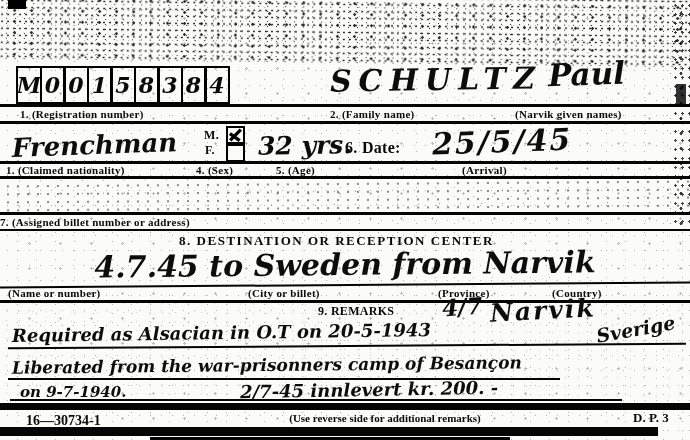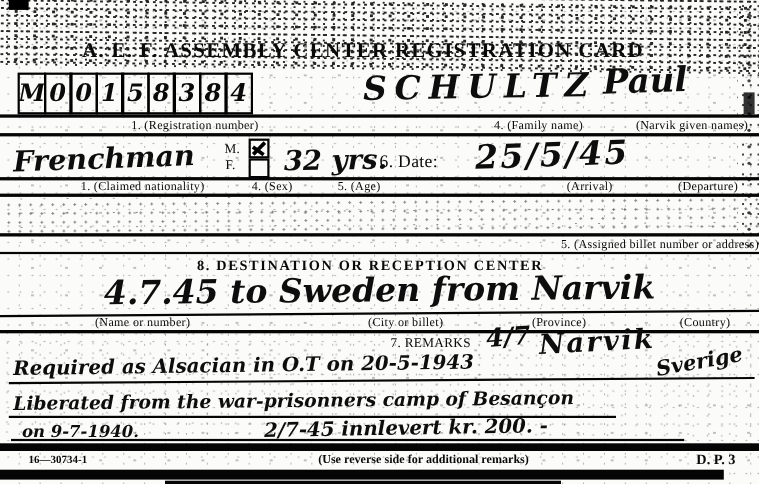--- a/index.html
+++ b/index.html
@@ -48,21 +48,21 @@
     background-image:radial-gradient(circle,#000 .9px,transparent 1px);
     background-size:13px 9px;
   }
   .blob{position:absolute;background:#000;}
   
   .rule{position:absolute;background:#050505;}
   .title{
     position:absolute;left:0;top:36px;width:660px;text-align:center;
     font-weight:bold;font-size:19px;letter-spacing:1.2px;
   }
-  .plabel{position:absolute;font-weight:normal;font-size:11px;letter-spacing:.3px;text-align:right;white-space:nowrap;}
+  .plabel{position:absolute;font-weight:bold;font-size:11px;letter-spacing:.3px;text-align:left;white-space:nowrap;}
   .pheader{position:absolute;font-weight:bold;font-size:13px;letter-spacing:1.5px;text-align:center;white-space:nowrap;}
   
   .regrow{position:absolute;left:16px;top:66px;display:flex;}
   .regbox{
     width:22px;height:34px;border:2.5px solid #000;margin-right:-2.5px;
     display:flex;align-items:center;justify-content:center;
     font-family:"DejaVu Serif",serif;font-style:italic;font-weight:bold;font-size:22px;
   }
   
   .hw{
@@ -80,40 +80,39 @@
 <div class="card">
 
   <div class="noise noise-full"></div>
   <div class="noise noise-top"></div>
   <div class="noise noise-mid"></div>
   <div class="noise noise-right"></div>
   <div class="noise noise-low"></div>
   <div class="blob" style="left:8px;top:0;width:18px;height:9px;"></div>
   <div class="blob" style="left:676px;top:84px;width:10px;height:20px;opacity:.8;"></div>
 
-  <div class="title">A. E. F. ASSEMBLY CENTER REGISTRATION CARD</div>
 
   <div class="regrow">
     <span class="regbox">M</span>
     <span class="regbox">0</span>
     <span class="regbox">0</span>
     <span class="regbox">1</span>
     <span class="regbox">5</span>
     <span class="regbox">8</span>
     <span class="regbox">3</span>
     <span class="regbox">8</span>
     <span class="regbox">4</span>
   </div>
 
   <div class="hw" style="left:330px;top:62px;font-size:30px;letter-spacing:7px;transform:rotate(-1deg);">SCHULTZ</div>
   <div class="hw" style="left:548px;top:56px;font-size:31px;transform:rotate(-2deg);">Paul</div>
 
   <div class="rule" style="left:0;top:104px;width:690px;height:3px;"></div>
   <div class="plabel" style="left:20px;top:108px;width:215px;">1. (Registration number)</div>
-  <div class="plabel" style="left:330px;top:108px;width:200px;">4. (Family name)</div>
+  <div class="plabel" style="left:330px;top:108px;width:200px;">2. (Family name)</div>
   <div class="plabel" style="left:515px;top:108px;width:165px;">(Narvik given names)</div>
   <div class="rule" style="left:0;top:121px;width:690px;height:3px;"></div>
 
   <div class="hw" style="left:12px;top:130px;font-size:26px;transform:rotate(-2deg);">Frenchman</div>
   <div class="plabel" style="left:204px;top:128px;font-size:12px;">M.</div>
   <div class="plabel" style="left:205px;top:143px;font-size:12px;">F.</div>
   <div class="sexmark" style="left:226px;top:126px;">
     <svg viewBox="0 0 10 10">
         <path d="M1.2 8.8 L8.8 1.2 M1 4 L8 9" stroke="#000" stroke-width="2.4" fill="none"></path>
       </svg>
@@ -121,49 +120,48 @@
   <div class="sexmark" style="left:226px;top:144px;"></div>
   <div class="hw" style="left:258px;top:131px;font-size:25px;transform:rotate(-1deg);">32 yrs.</div>
   <div class="plabel" style="left:345px;top:139px;font-size:16px;">6. Date:</div>
   <div class="hw" style="left:432px;top:124px;font-size:30px;letter-spacing:2px;transform:rotate(-2deg);">25/5/45</div>
 
   <div class="rule" style="left:0;top:161px;width:690px;height:3px;"></div>
   <div class="plabel" style="left:6px;top:164px;width:180px;">1. (Claimed nationality)</div>
   <div class="plabel" style="left:196px;top:164px;width:70px;">4. (Sex)</div>
   <div class="plabel" style="left:276px;top:164px;width:70px;">5. (Age)</div>
   <div class="plabel" style="left:462px;top:164px;width:95px;">(Arrival)</div>
-  <div class="plabel" style="left:566px;top:164px;width:105px;">(Departure)</div>
   <div class="rule" style="left:0;top:176px;width:690px;height:3px;"></div>
 
   <div class="rule" style="left:0;top:212px;width:690px;height:3px;"></div>
-  <div class="plabel" style="left:0;top:216px;width:690px;">5. (Assigned billet number or address)</div>
+  <div class="plabel" style="left:0;top:216px;width:690px;">7. (Assigned billet number or address)</div>
   <div class="rule" style="left:0;top:229px;width:690px;height:2px;"></div>
 
   <div class="pheader" style="left:0;top:233px;width:673px;">8. DESTINATION OR RECEPTION CENTER</div>
   <div class="hw" style="left:60px;top:247px;width:570px;text-align:center;font-size:30px;transform:rotate(-.6deg);">4.7.45 to Sweden from Narvik</div>
   <div class="rule" style="left:0;top:284px;width:690px;height:2px;transform:rotate(-.4deg);"></div>
   <div class="plabel" style="left:8px;top:287px;width:165px;">(Name or number)</div>
   <div class="plabel" style="left:248px;top:287px;width:155px;">(City or billet)</div>
   <div class="plabel" style="left:438px;top:287px;width:95px;">(Province)</div>
   <div class="plabel" style="left:552px;top:287px;width:112px;">(Country)</div>
   <div class="rule" style="left:0;top:300px;width:690px;height:3px;"></div>
 
-  <div class="plabel" style="left:318px;top:304px;width:110px;font-size:12px;">7. REMARKS</div>
+  <div class="plabel" style="left:318px;top:304px;width:110px;font-size:12px;">9. REMARKS</div>
   <div class="hw" style="left:442px;top:293px;font-size:23px;transform:rotate(-4deg);">4/7</div>
   <div class="hw" style="left:490px;top:296px;font-size:25px;letter-spacing:2px;transform:rotate(-3deg);">Narvik</div>
   <div class="hw" style="left:596px;top:318px;font-size:19px;transform:rotate(-10deg);">Sverige</div>
 
   <div class="hw" style="left:12px;top:322px;font-size:18px;transform:rotate(-.8deg);">Required as Alsacian in O.T on 20-5-1943</div>
   <div class="rule" style="left:8px;top:345px;width:678px;height:2px;transform:rotate(-.4deg);"></div>
   <div class="hw" style="left:12px;top:355px;font-size:17px;transform:rotate(-.6deg);">Liberated from the war-prisonners camp of Besançon</div>
   <div class="rule" style="left:8px;top:378px;width:552px;height:2px;"></div>
   <div class="hw" style="left:20px;top:383px;font-size:15px;">on 9-7-1940.</div>
   <div class="hw" style="left:240px;top:379px;font-size:18px;transform:rotate(-1deg);">2/7-45 innlevert kr. 200. -</div>
   <div class="rule" style="left:10px;top:399px;width:612px;height:2px;"></div>
 
   <div class="rule" style="left:0;top:403px;width:690px;height:7px;"></div>
-  <div class="footer-note" style="left:26px;top:413px;font-size:10px;position:absolute;">16—30734-1</div>
+  <div class="footer-note" style="left:26px;top:413px;font-size:14px;position:absolute;">16—30734-1</div>
   <div class="footer-note" style="left:0;top:412px;width:690px;font-size:11px;text-align:center;position:absolute;margin-left:40px;">(Use reverse side for additional remarks)</div>
   <div class="footer-note" style="left:633px;top:410px;font-size:13px;position:absolute;">D. P. 3</div>
   <div class="rule" style="left:0;top:427px;width:658px;height:9px;"></div>
   <div class="rule" style="left:150px;top:437px;width:360px;height:3px;"></div>
 
 </div>
 
 </body></html>

